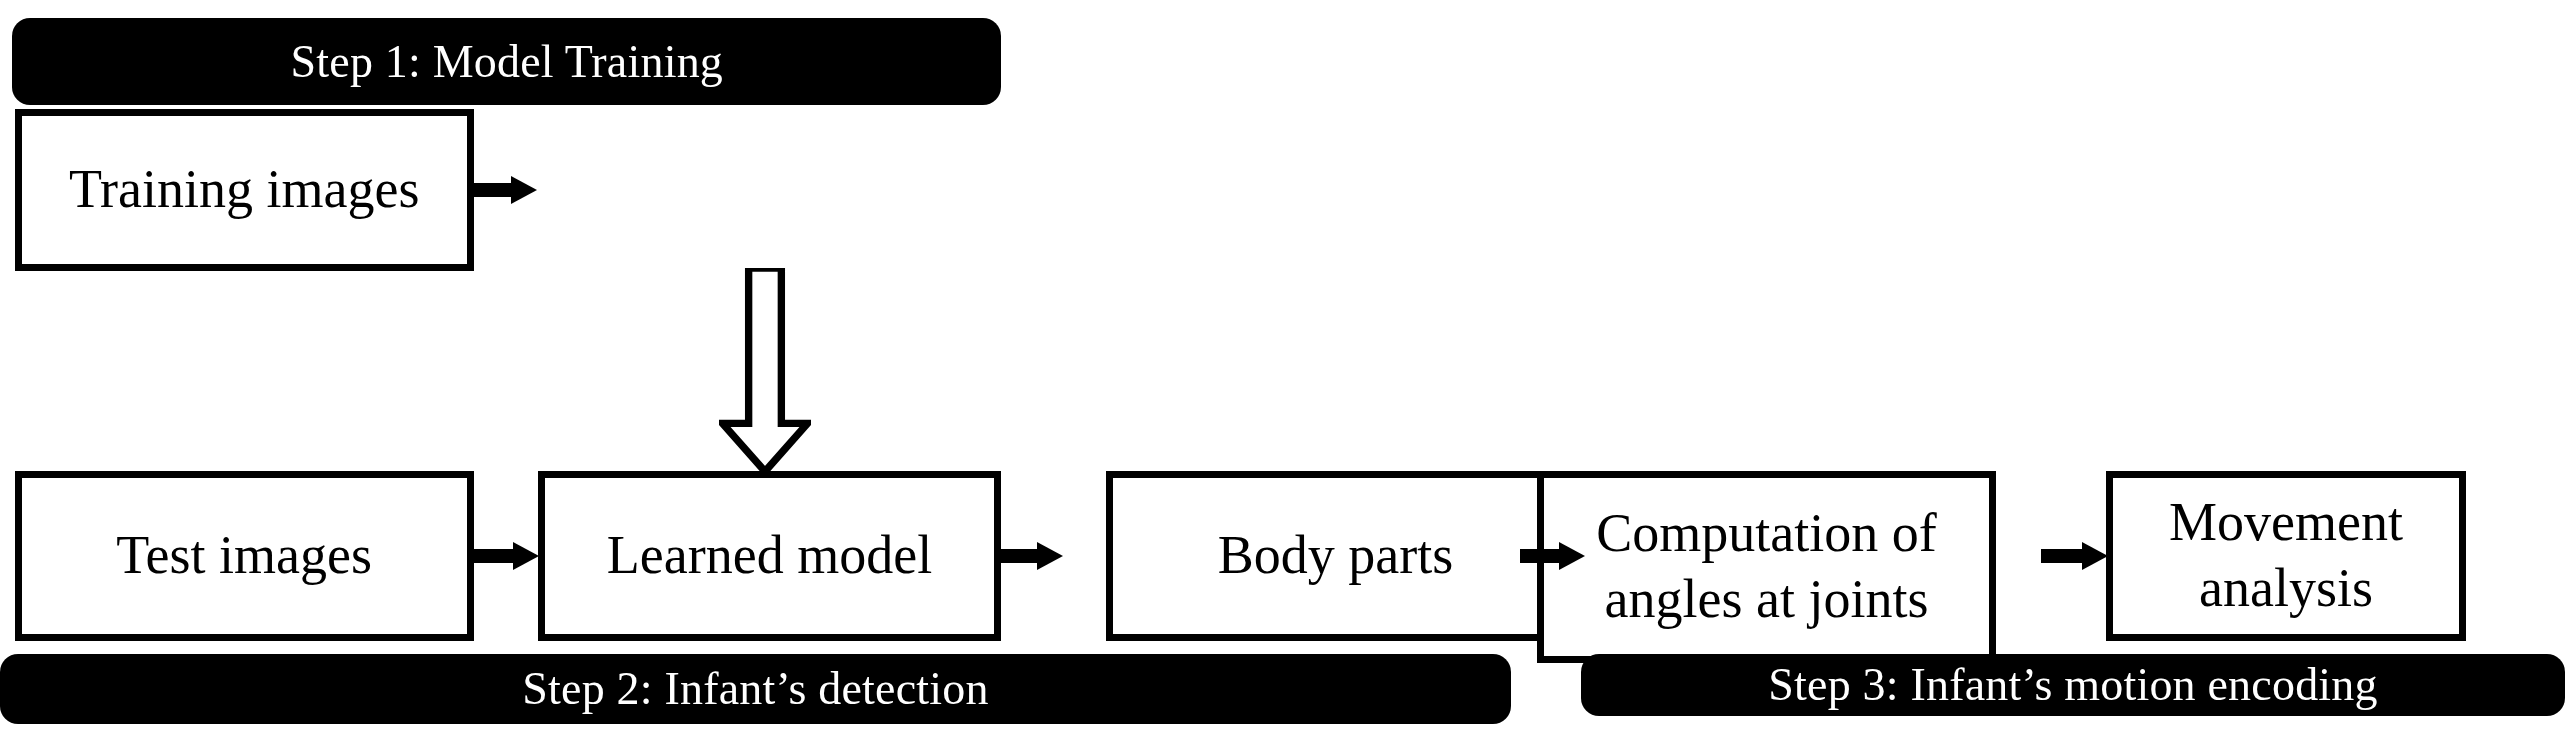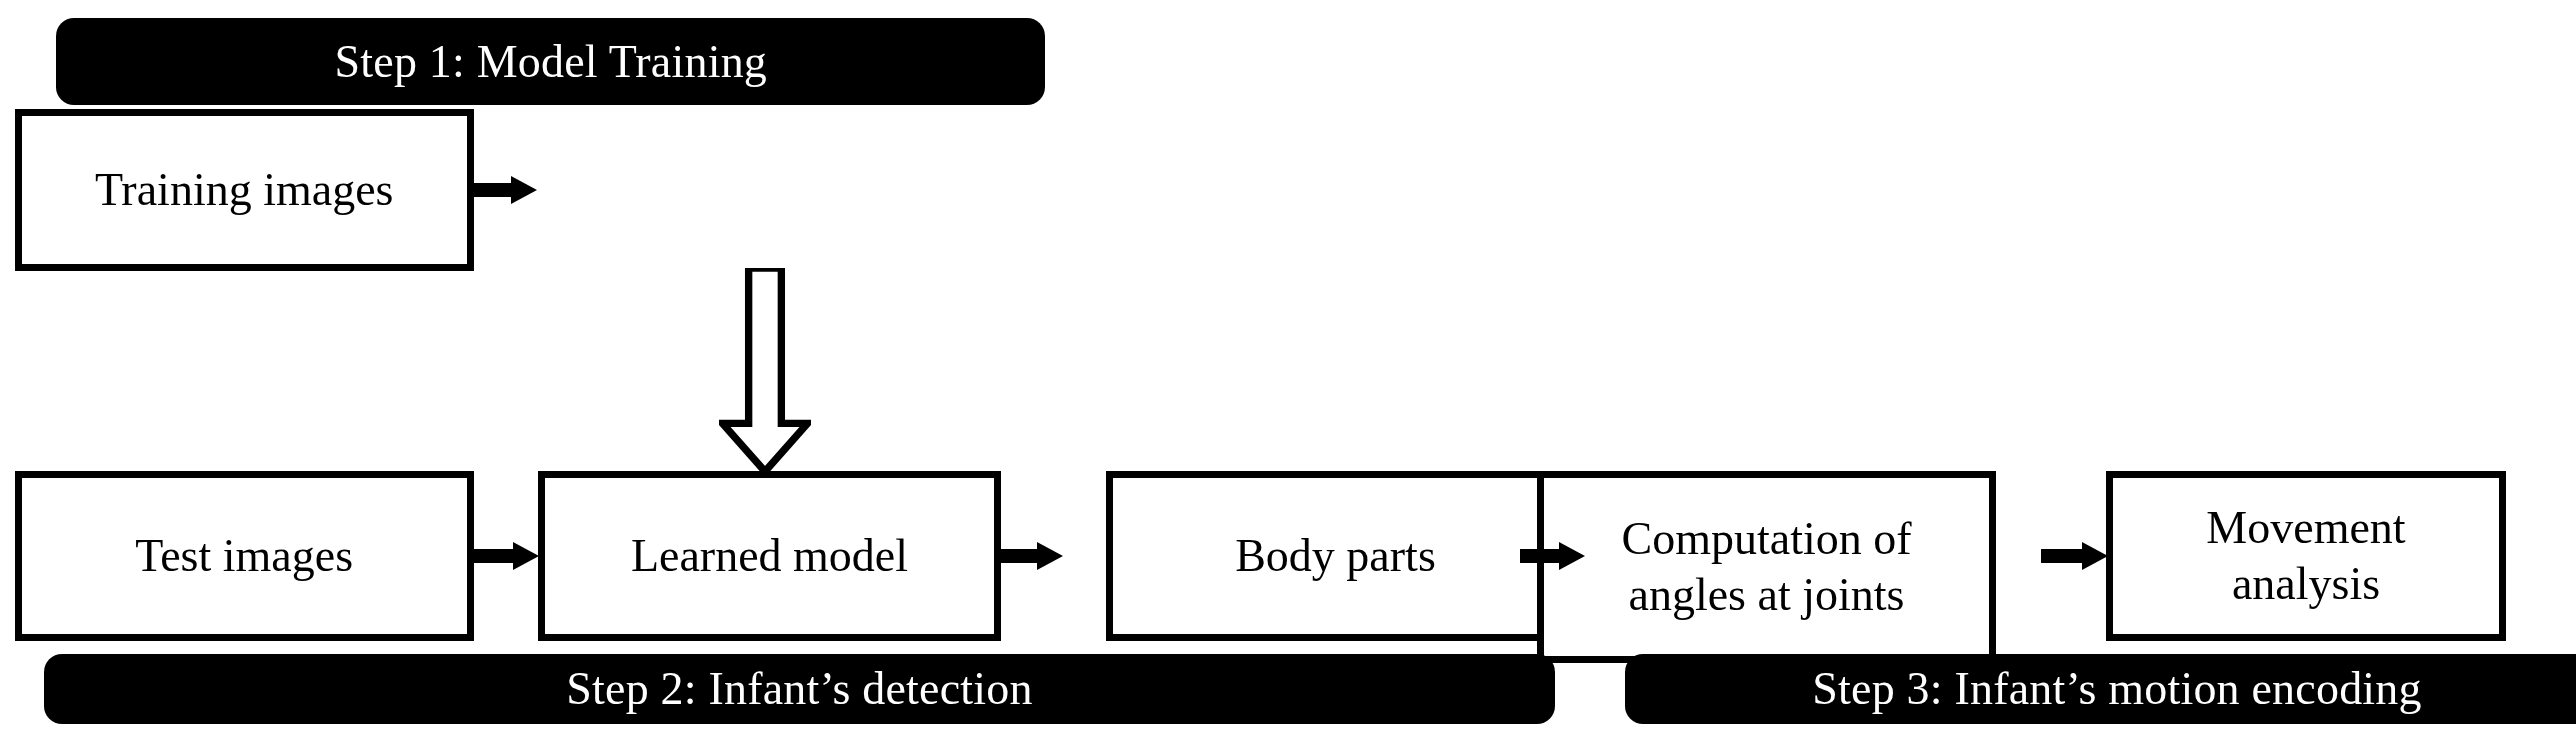--- a/index.html
+++ b/index.html
@@ -26,34 +26,33 @@
     border-radius: 18px;
     color: #ffffff;
     display: flex;
     align-items: center;
     justify-content: center;
     text-align: center;
     font-size: 46px;
     line-height: 1;
     letter-spacing: 0.2px;
     white-space: nowrap;
-    margin-left: 44px;
   }
 
   
   .proc-box {
     position: absolute;
     background: #ffffff;
     border: 7.4px solid #000000;
     box-sizing: border-box;
     display: flex;
     align-items: center;
     justify-content: center;
     text-align: center;
-    font-size: 46px;
+    font-size: 54px;
     line-height: 1.22;
     color: #000000;
     padding: 3.3px 8.2px;
   }
   .proc-box .label { display: block; }
 
   
   .h-arrow {
     position: absolute;
     height: 28px;
@@ -120,21 +119,21 @@
     </span>
   </div>
 
   <div class="proc-box" style="left:1537px; top:471px; width:459px; height:192px;">
     <span class="label">
       <span>Computation of</span><br>
       <span>angles at joints</span>
     </span>
   </div>
 
-  <div class="proc-box" style="left:2106px; top:471px; width:400px; height:170px;font-family:Liberation Serif, serif;">
+  <div class="proc-box" style="left:2106px; top:471px; width:360px; height:170px;font-family:Liberation Serif, serif;">
     <span class="label">
       <span>Movement</span><br>
       <span>analysis</span>
     </span>
   </div>
 
   <div class="h-arrow" style="left:472px; top:542px; width:69px;">
     <div class="shaft" style="width:42px;"></div>
     <div class="head" style="left:41px;"></div>
   </div>
@@ -151,18 +150,18 @@
 
   <div class="h-arrow" style="left:2041px; top:542px; width:69px;">
     <div class="shaft" style="width:42px;"></div>
     <div class="head" style="left:41px;"></div>
   </div>
 
   <div class="step-banner" style="left:0; top:654px; width:1511px; height:70px;">
     <span>Step 2: Infant’s detection</span>
   </div>
 
-  <div class="step-banner" style="left:1581px; top:654px; width:984px; height:70px;">
+  <div class="step-banner" style="left:1581px; top:654px; width:984px; height:62px;">
     <span>Step 3: Infant’s motion encoding</span>
   </div>
 
 </div>
 
 
 </body></html>

